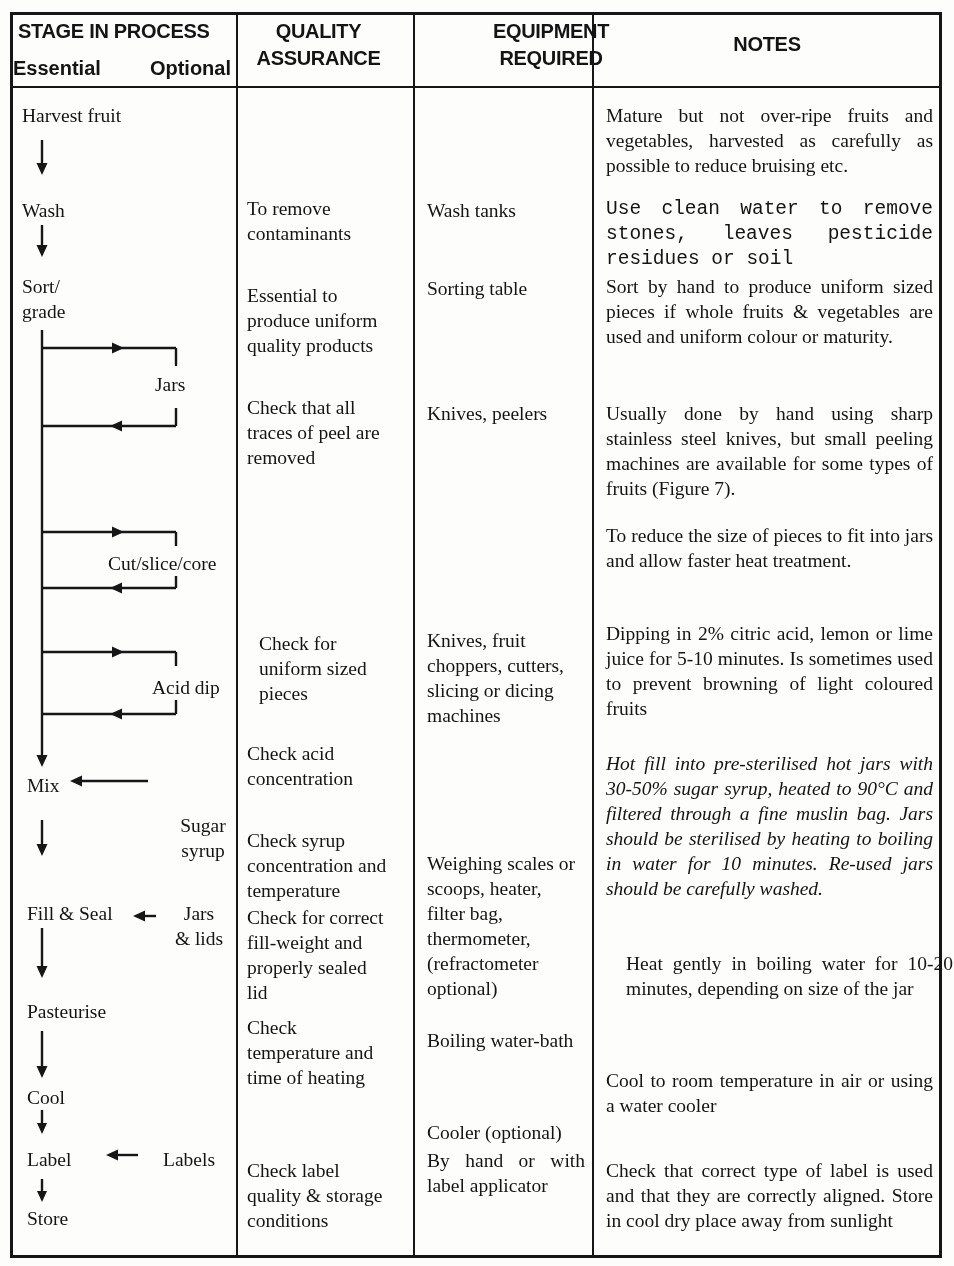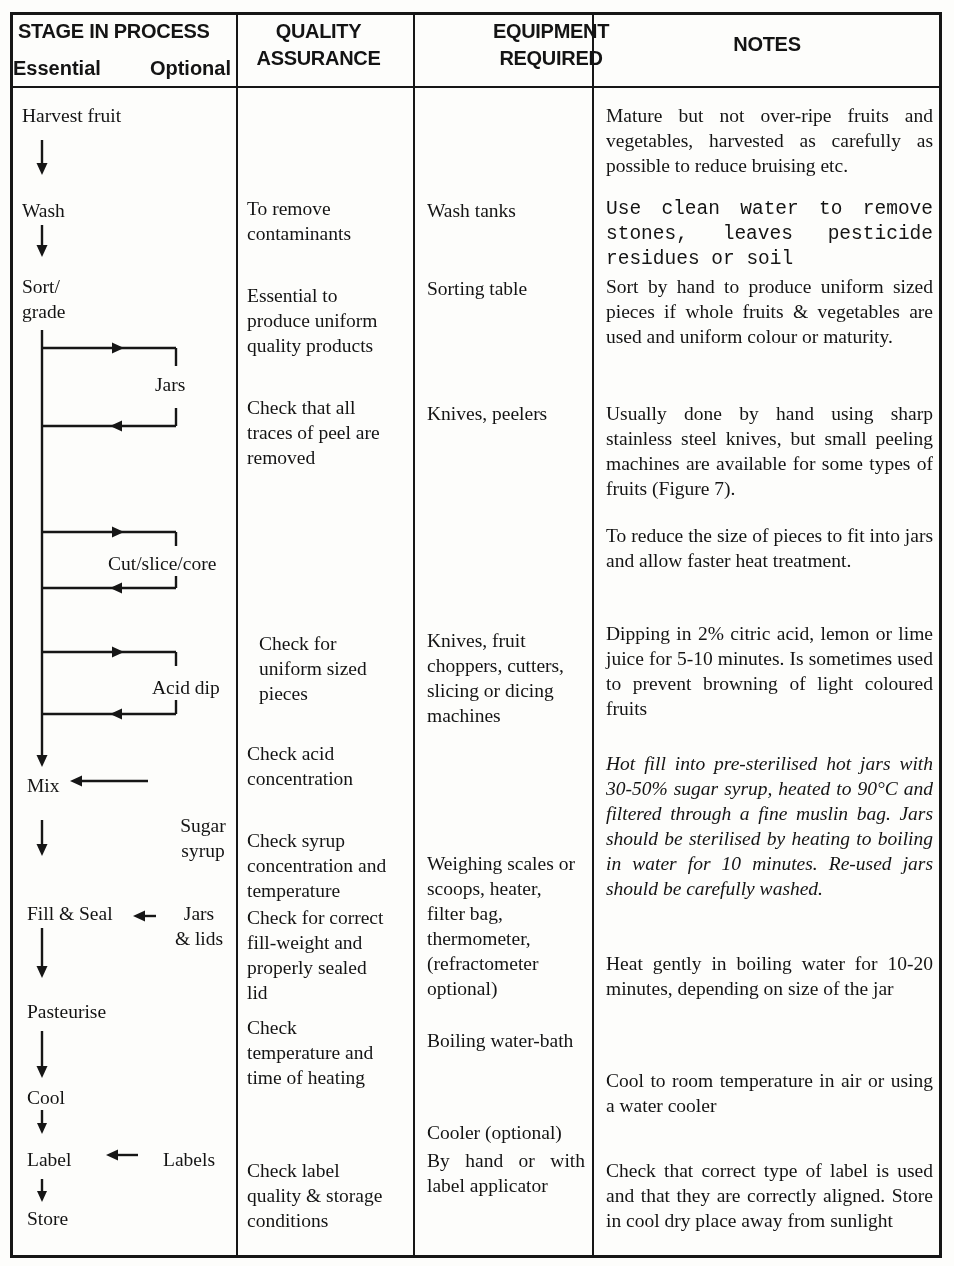--- a/index.html
+++ b/index.html
@@ -192,17 +192,17 @@
   <div class="txt" style="left:427px; top:1120px; width:162px;">Cooler (optional)</div>
   <div class="txt" style="left:427px; top:1148px; width:158px; white-space:normal; text-align:justify;">By hand or with label applicator</div>
 
   <div class="note" style="top:103px;">Mature but not over-ripe fruits and vegetables, harvested as carefully as possible to reduce bruising etc.</div>
   <div class="note" style="top:197px;font-family:Liberation Mono, monospace;">Use clean water to remove stones, leaves pesticide residues or soil</div>
   <div class="note" style="top:274px;">Sort by hand to produce uniform sized pieces if whole fruits &amp; vegetables are used and uniform colour or maturity.</div>
   <div class="note" style="top:401px;">Usually done by hand using sharp stainless steel knives, but small peeling machines are available for some types of fruits (Figure 7).</div>
   <div class="note" style="top:523px;">To reduce the size of pieces to fit into jars and allow faster heat treatment.</div>
   <div class="note" style="top:621px;">Dipping in 2% citric acid, lemon or lime juice for 5-10 minutes. Is sometimes used to prevent browning of light coloured fruits</div>
   <div class="note" style="top:751px;font-style:italic;">Hot fill into pre-sterilised hot jars with 30-50% sugar syrup, heated to 90°C and filtered through a fine muslin bag.  Jars should be sterilised by heating to boiling in water for 10 minutes.  Re-used jars should be carefully washed.</div>
-  <div class="note" style="top:951px;">Heat gently in boiling water for 10-20 minutes, depending on size of the jar</div>
+  <div class="note" style="top:951px;margin-left:20px;">Heat gently in boiling water for 10-20 minutes, depending on size of the jar</div>
   <div class="note" style="top:1068px;">Cool to room temperature in air or using a water cooler</div>
   <div class="note" style="top:1158px;">Check that correct type of label is used and that they are correctly aligned.  Store in cool dry place away from sunlight</div>
 
 </div>
 
 </body></html>

